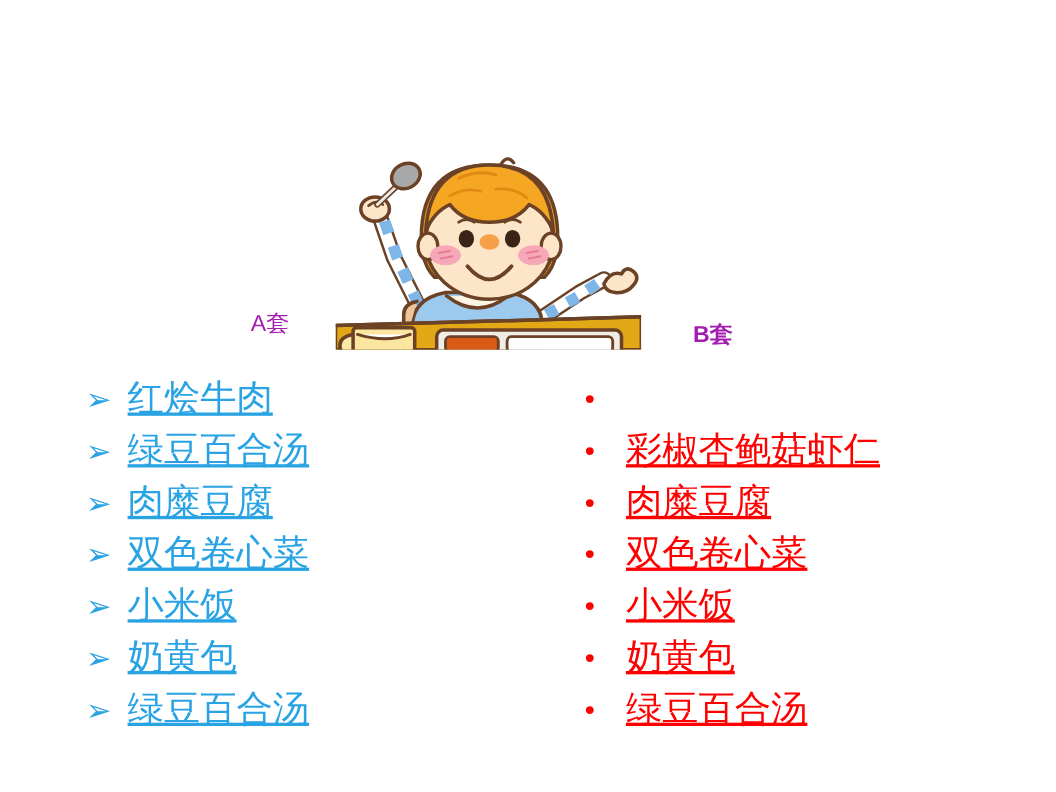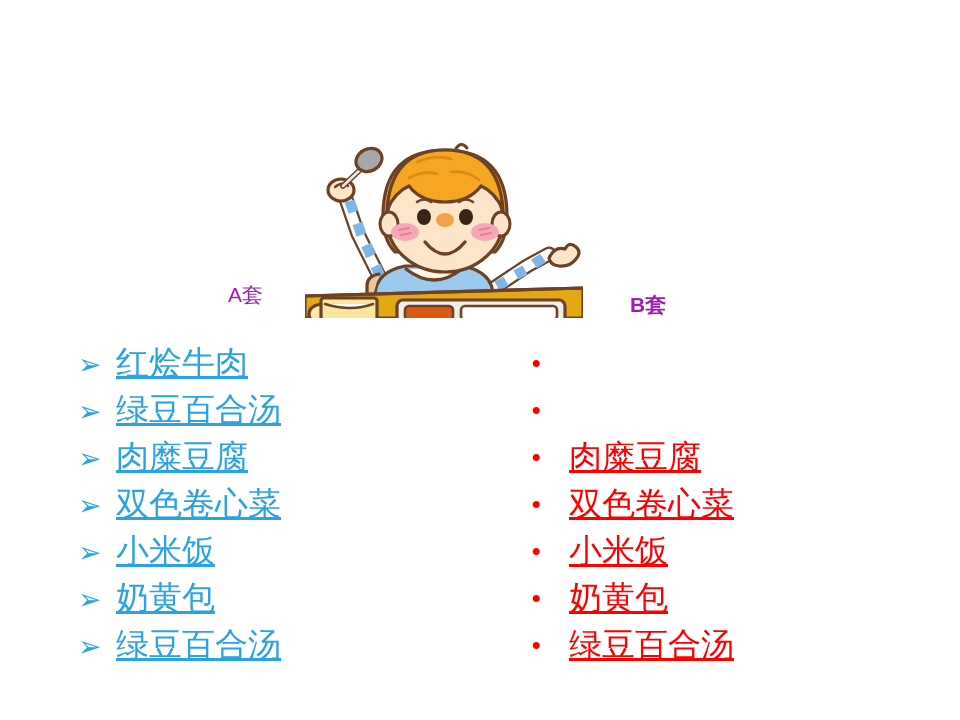--- a/index.html
+++ b/index.html
@@ -236,20 +236,21 @@
     </ul>
   </div>
 
   <div class="menu-col b">
     <ul class="menu-list">
       <li class="menu-item">
         <span class="marker">•</span>
       </li>
       <li class="menu-item">
         <span class="marker">•</span>
+        <span class="item-label">彩椒杏鲍菇虾仁</span>
       </li>
       <li class="menu-item">
         <span class="marker">•</span>
         <span class="item-label">肉糜豆腐</span>
       </li>
       <li class="menu-item">
         <span class="marker">•</span>
         <span class="item-label">双色卷心菜</span>
       </li>
       <li class="menu-item">

